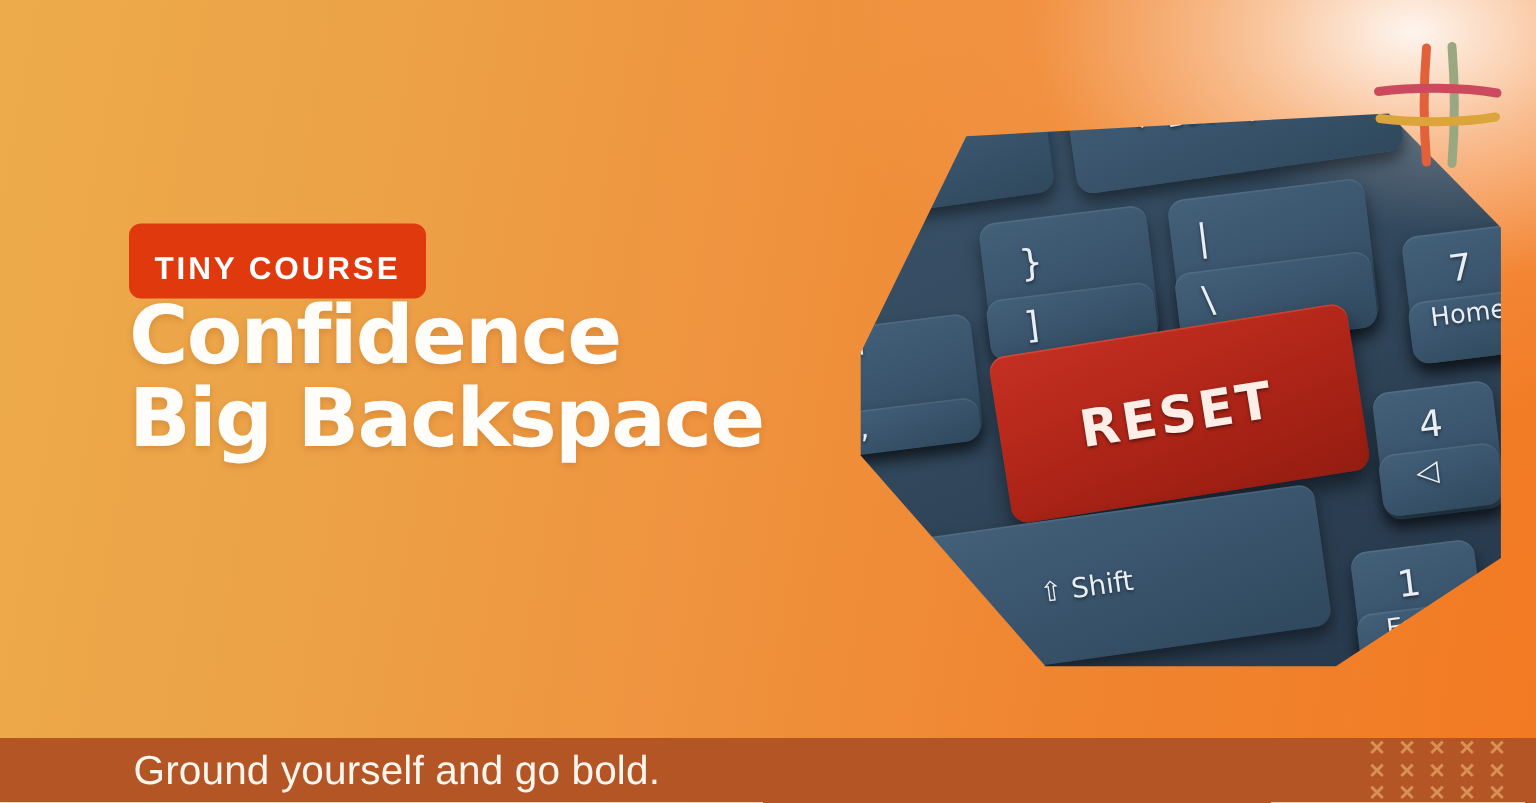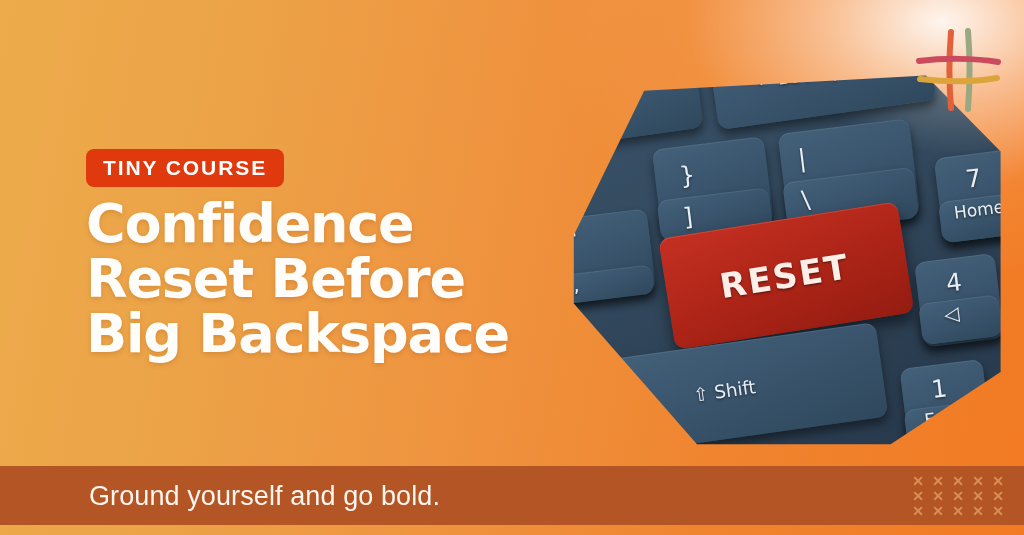--- a/index.html
+++ b/index.html
@@ -16,22 +16,22 @@
     width:1024px; height:535px;
     overflow:hidden;
     background:
       radial-gradient(ellipse 62% 78% at 92% 4%, rgba(255,255,255,0.92) 0%, rgba(255,241,230,0.55) 18%, rgba(255,200,150,0.12) 40%, rgba(255,160,90,0) 62%),
       linear-gradient(100deg, #edab4b 0%, #eca348 22%, #ef9440 46%, #f08530 70%, #f27a23 100%);
   }
 
   
   #bottom-bar {
     position:absolute;
-    left:0; right:0; bottom:10px;
-    height:59px;
+    left:0; right:0; bottom:0;
+    height:43px;
     background:#b45526;
     z-index:6;
   }
   #subtitle {
     position:absolute;
     left:89px; top:50%;
     transform:translateY(-50%);
     color:#fdf6ef;
     font-size:27px;
     font-weight:400;
@@ -55,21 +55,21 @@
     text-align:center;
     font-weight:700;
   }
 
   
   #badge {
     position:absolute;
     left:86px; top:149px;
     background:#e0390d;
     color:#fff;
-    padding:8px 17px 9px 17px;
+    padding:20px 17px 9px 17px;
     border-radius:8px;
     font-size:21px;
     font-weight:700;
     letter-spacing:1.9px;
     line-height:1;
     z-index:5;
   }
 
   
   #headline {
@@ -194,21 +194,20 @@
         <div class="key" style="left: 308px; top: 316px; width: 68px; height: 34px; transform: rotate(-3deg);">
           <span class="lab" style="left: 16px; top: 2px; font-size: 14px;">End</span>
         </div>
       </div>
   </div>
 
   <div id="badge">TINY COURSE</div>
 
   <div id="headline">
     <span class="hl">Confidence</span>
-    <span class="hl">Reset Before</span>
     <span class="hl">Big Backspace</span>
   </div>
 
   <svg id="logo" viewBox="0 0 96 96">
     <g stroke-linecap="round" fill="none">
       <path d="M41 10 C 39 34, 39 62, 41 86" stroke="#e2613a" stroke-width="6"></path>
       <path d="M58 9  C 60 34, 60 62, 58 87" stroke="#9aa882" stroke-width="6"></path>
       <path d="M9 39  C 33 36, 64 36, 88 40" stroke="#cc4a5e" stroke-width="6"></path>
       <path d="M10 57 C 34 60, 64 60, 87 56" stroke="#dba53c" stroke-width="6"></path>
     </g>

